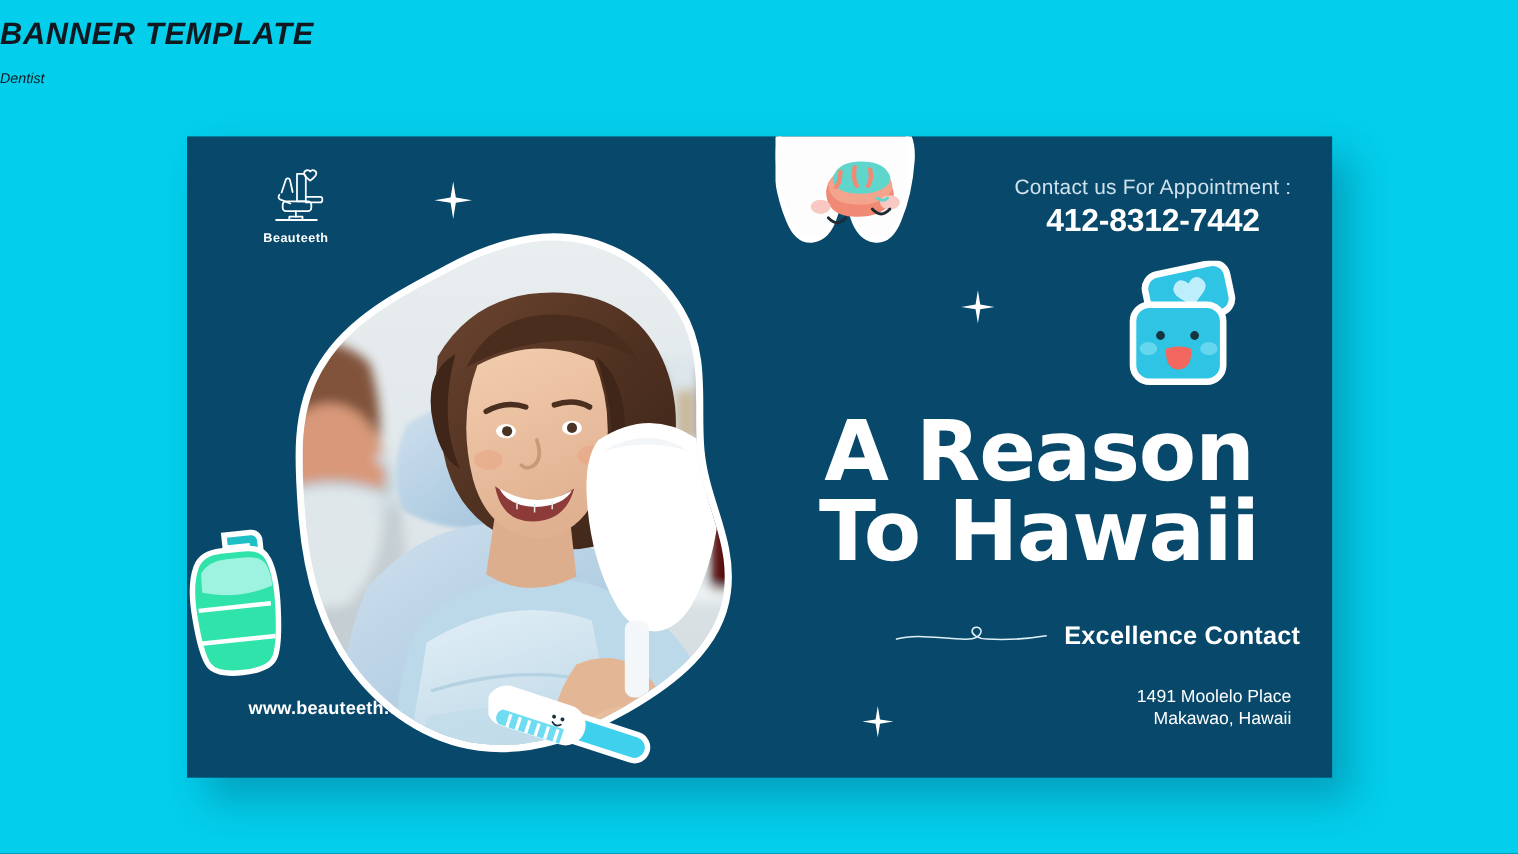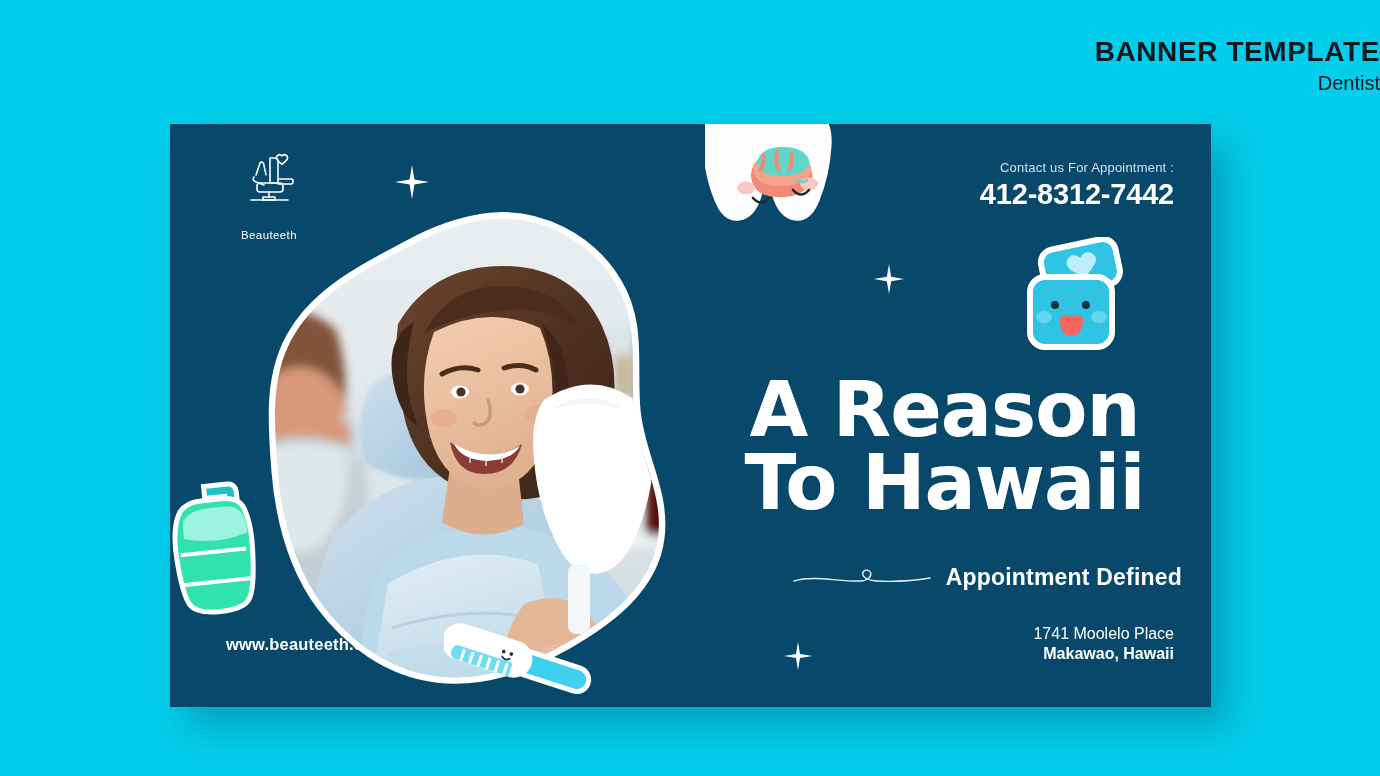--- a/index.html
+++ b/index.html
@@ -4,47 +4,47 @@
 <style>
   * { margin:0; padding:0; box-sizing:border-box; }
   html, body {
     width:1380px; height:776px;
     overflow:hidden;
     font-family:"Liberation Sans", sans-serif;
   }
   body { background:#03ceeb; position:relative; }
 
   
-  .header { position:absolute; top:0; left:0; width:100%; text-align:right; padding-top:36px; }
+  .header { position:absolute; top:0; left:0; width:100%; text-align:left; padding-top:15px;font-style:italic; }
   .header-title {
     font-size:28px; font-weight:bold; color:#111820;
     letter-spacing:.6px; line-height:1.15;
   }
-  .header-sub { font-size:20px; color:#111820; margin-top:4px; }
+  .header-sub { font-size:13px; color:#111820; margin-top:16px; }
 
   
   .banner {
     position:absolute; left:170px; top:124px;
     width:1041px; height:583px;
     background:#08496b;
     overflow:hidden;
     box-shadow: 18px 20px 34px rgba(0,60,85,.30);
   }
 
   
   .logo { position:absolute; left:44px; top:28px; width:110px; text-align:center; }
   .logo svg { display:block; margin:0 auto; }
   .logo-name {
-    color:#ffffff; font-size:11.5px; font-weight:normal;
-    letter-spacing:.4px; margin-top:25px;
+    color:#ffffff; font-size:11.5px; font-weight:bold;
+    letter-spacing:.4px; margin-top:7px;
   }
 
   
   .contact { position:absolute; right:37px; top:36px; text-align:right; }
-  .contact-label { color:#cfe2ec; font-size:13px; letter-spacing:.2px; }
+  .contact-label { color:#cfe2ec; font-size:19px; letter-spacing:.2px; }
   .contact-phone {
     color:#ffffff; font-size:29px; font-weight:bold;
     letter-spacing:-.2px; margin-top:4px; line-height:1.05;text-align:center;
   }
 
   
   .headline {
     position:absolute; left:562px; top:250px; width:425px;
     color:#ffffff; text-align:center;
     font-size:76px; font-weight:bold; line-height:.96;
@@ -62,21 +62,21 @@
     color:#ffffff; font-size:23px; font-weight:bold; letter-spacing:.2px;
     white-space:nowrap;
   }
 
   
   .address {
     position:absolute; right:37px; top:500px;
     text-align:right; color:#ffffff; line-height:1.28;
   }
   .address-l1 { font-size:16px; }
-  .address-l2 { font-size:16px; font-weight:bold; }
+  .address-l2 { font-size:16px; font-weight:normal; }
 
   
   .website {
     position:absolute; left:56px; bottom:53px;
     color:#ffffff; font-size:16.5px; font-weight:bold; letter-spacing:.2px;
   }
 
   
   .photo-wrap { position:absolute; left:68px; top:80px; width:460px; height:500px; }
   .photo-wrap svg { position:absolute; inset:0; }
@@ -143,25 +143,25 @@
 
   <div class="headline">
     <span class="l1">A Reason</span>
     <span class="l2">To Hawaii</span>
   </div>
 
   <div class="tagline-row">
     <svg width="140" height="30" viewBox="0 0 140 30">
       <path d="M2 19 C22 13 48 20 68 19 C76 18.6 80 14 78.5 10.4 C77.2 7.2 71.6 7.4 70.8 11 C70 14.8 76 18.6 84 19 C104 20 124 18.4 138 16" fill="none" stroke="#dff0f7" stroke-width="1.4" stroke-linecap="round"></path>
     </svg>
-    <div class="tagline-text">Appointment Defined</div>
+    <div class="tagline-text">Excellence Contact</div>
   </div>
 
   <div class="address">
-    <div class="address-l1">1741 Moolelo Place</div>
+    <div class="address-l1">1491 Moolelo Place</div>
     <div class="address-l2">Makawao, Hawaii</div>
   </div>
 
   <div class="website">www.beauteeth.com</div>
 
   <div class="photo-wrap">
     <svg width="460" height="500" viewBox="0 0 460 500">
       <defs>
         <clipPath id="blobClip">
           <path d="M246 16 C300 8 352 36 378 80 C402 120 392 164 396 206

